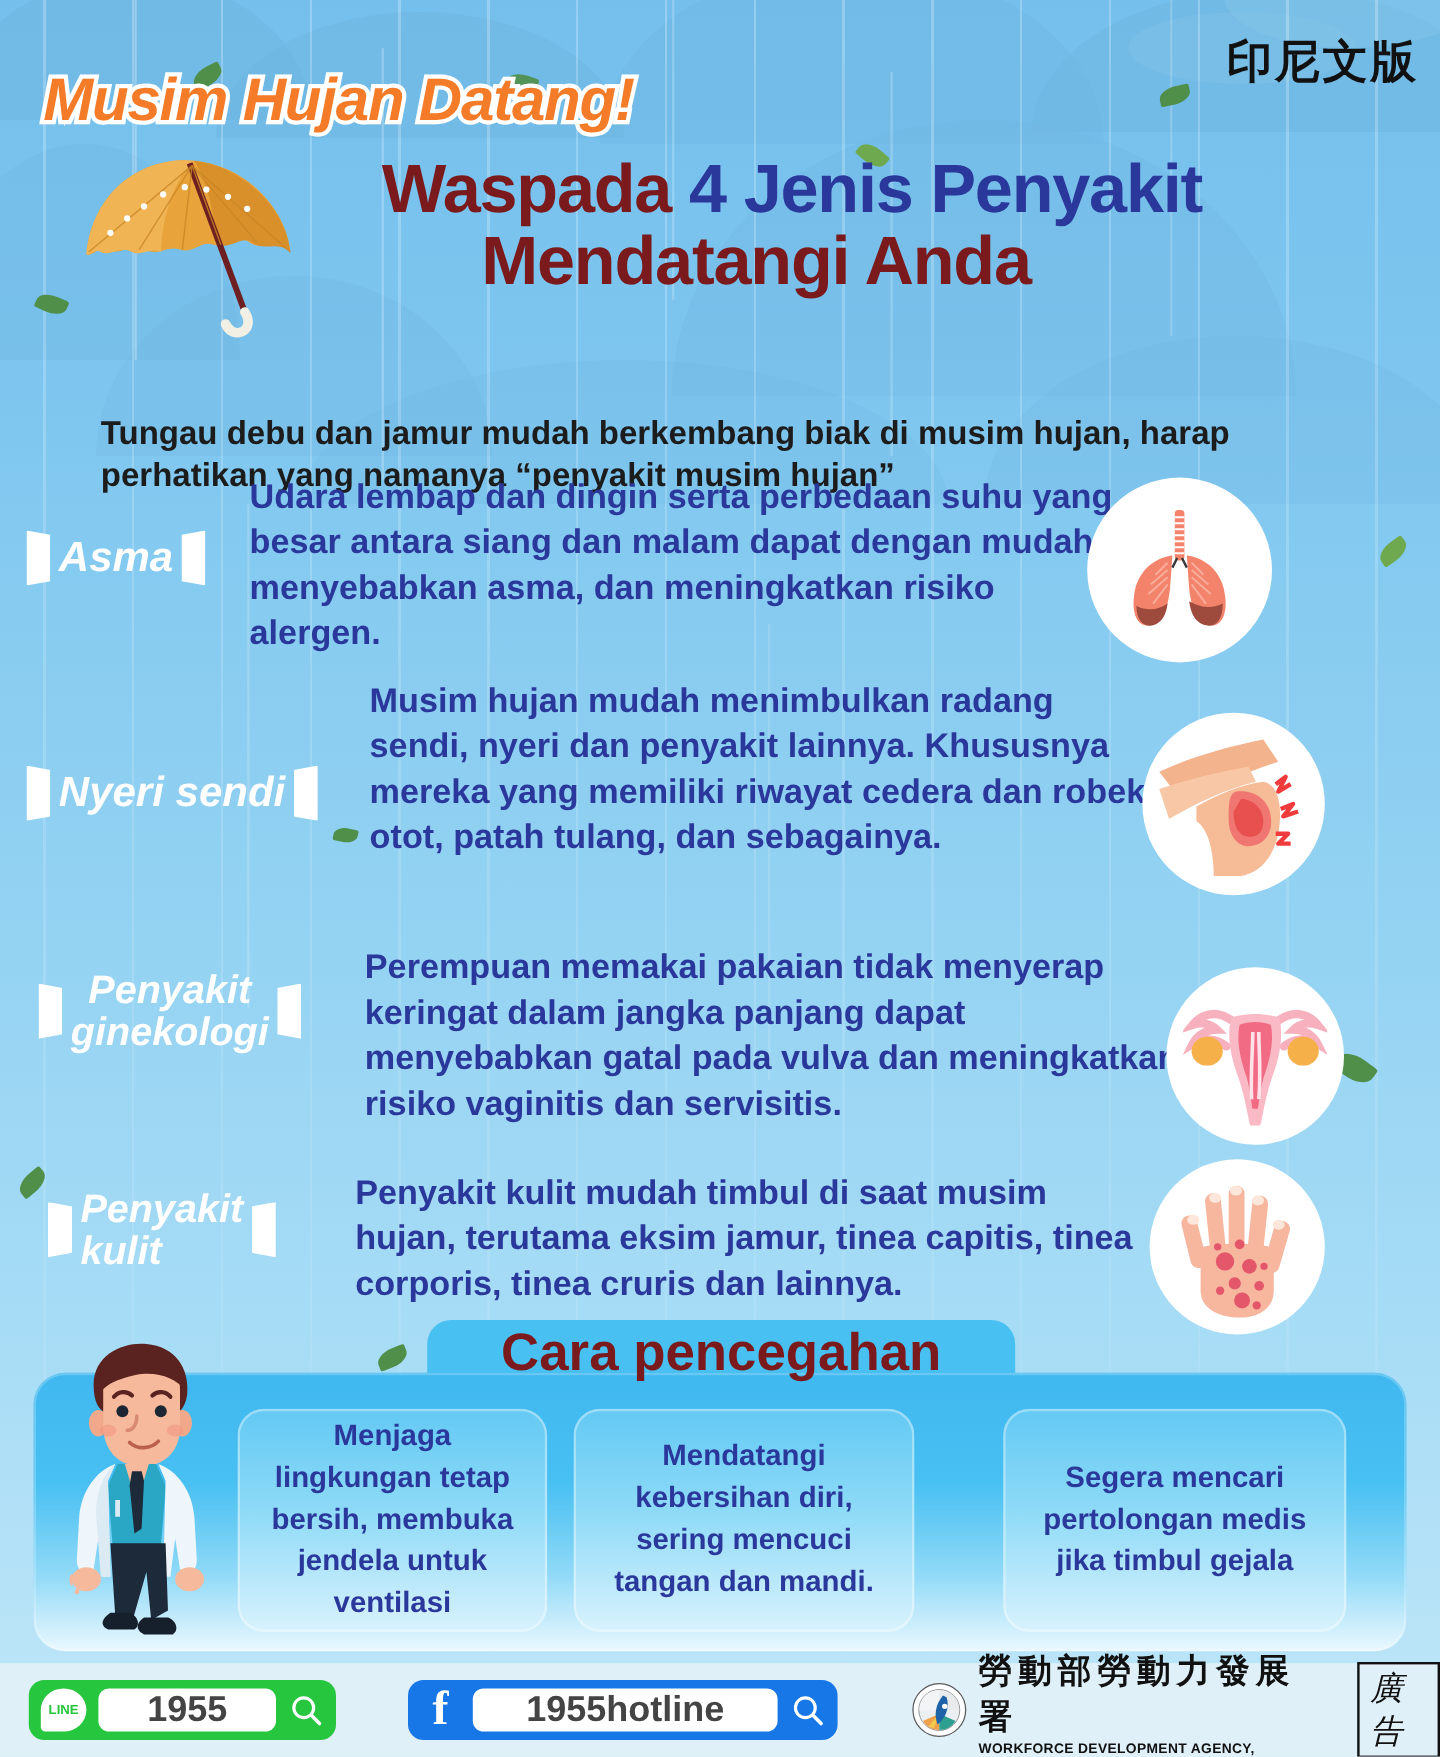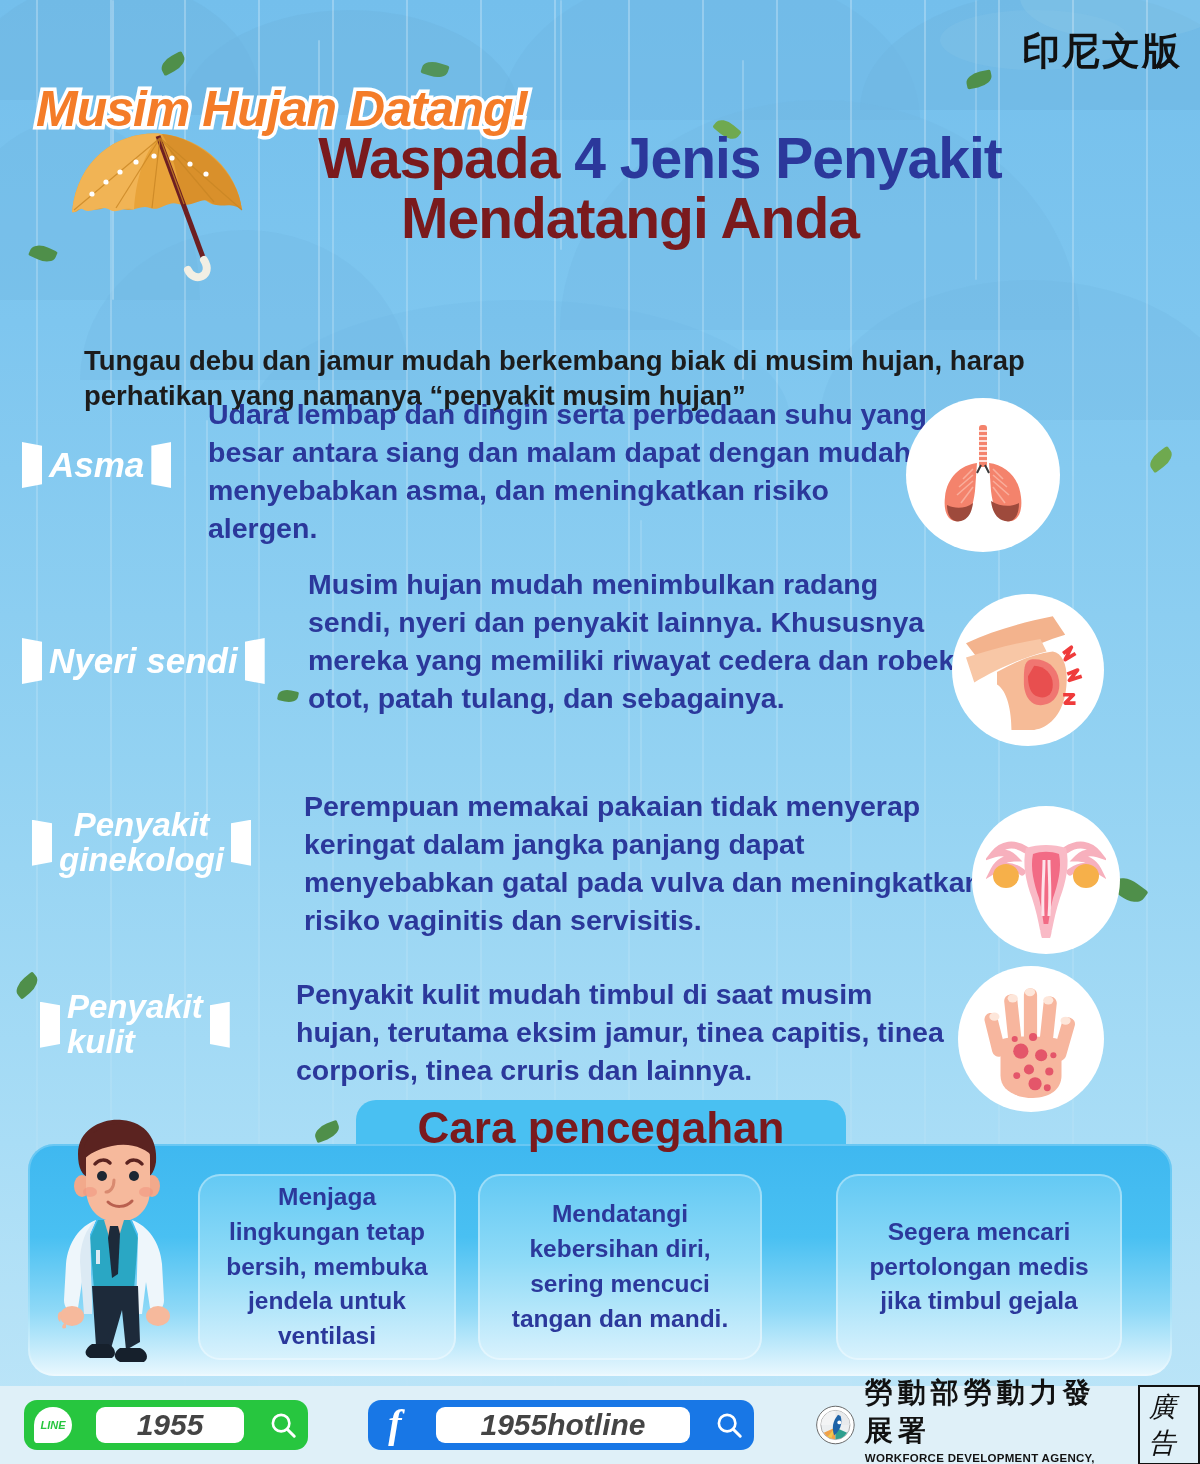--- a/index.html
+++ b/index.html
@@ -45,21 +45,21 @@
   }
   .leaf.pale { background:#6fa94f; }
 
   
   .lang-badge{
     position:absolute; right:18px; top:26px;
     font-family:"DejaVu Sans", sans-serif;
     font-size:38px; font-weight:700; color:#111; letter-spacing:2px;
   }
   .kicker{
-    position:absolute; left:36px; top:80px;
+    position:absolute; left:36px; top:54px;
     font-size:50px; font-weight:800; font-style:italic;
     color:#f47c28;
     -webkit-text-stroke:7px #ffffff;
     paint-order: stroke fill;
     letter-spacing:-1px;
     white-space:nowrap;
   }
   .headline{
     position:absolute; left:0; right:0; top:128px;
     text-align:center; line-height:1.06;
@@ -132,21 +132,21 @@
   .doctor{ position:absolute; left:34px; top:1114px; width:160px; height:258px; }
 
   
   .footer{
     position:absolute; left:0; bottom:0; width:1200px; height:78px;
     background:#dff0f8;
     display:flex; align-items:center;
   }
   .pill{
     display:flex; align-items:center; border-radius:13px; height:50px;
-    padding:0 10px; gap:24px;font-style:italic;
+    padding:0 10px; gap:10px;
   }
   .pill.line{ background:#27c63f; margin-left:24px; }
   .pill.fb{ background:#1877e6; margin-left:60px; }
   .pill .field{
     background:#fff; border-radius:9px; height:36px; padding:0 16px;
     display:flex; align-items:center;
     font-size:30px; font-weight:700; color:#444;
     font-family:"Liberation Sans", sans-serif;
   }
   .mag{ width:30px; height:30px; }

